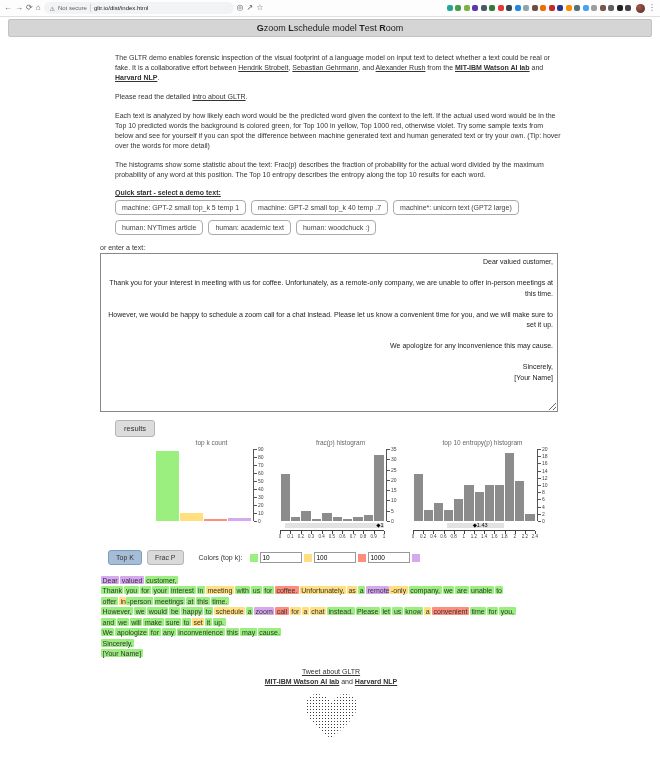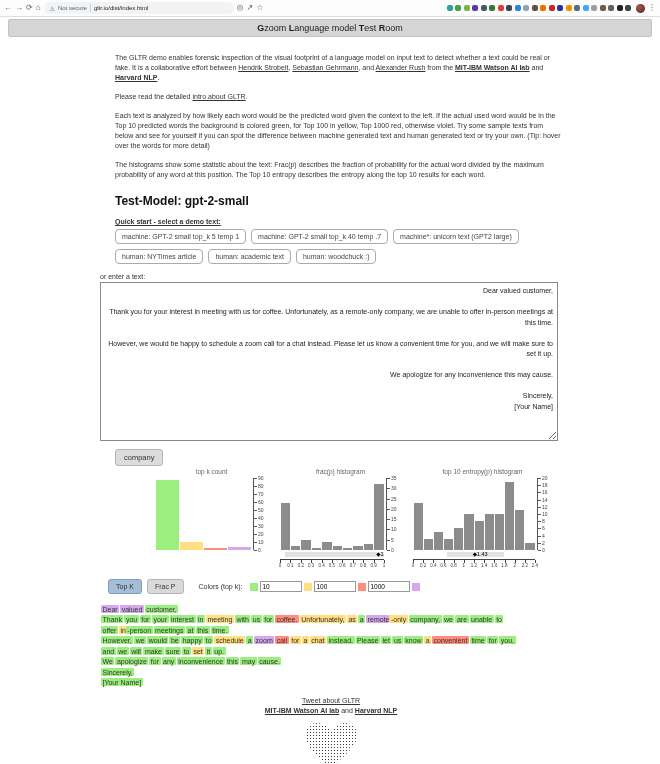--- a/index.html
+++ b/index.html
@@ -123,30 +123,29 @@
       <span class="ext-ic" style="background: rgb(121, 85, 72);"></span>
       <span class="ext-ic" style="background: rgb(97, 97, 97);"></span>
       <span class="ext-ic" style="background: rgb(33, 33, 33);"></span>
       <span class="ext-ic" style="background: rgb(66, 66, 66);"></span>
     </div>
   <span class="avatar"></span>
   <span class="nav-ic">⋮</span>
 </div>
 
 <div class="title-bar">
-  <span><span class="b">G</span><span>zoom </span><span class="b">L</span><span>anguage model </span><span class="b">T</span><span>est </span><span class="b">R</span><span>oom</span></span>
+  <span><span class="b">G</span><span>zoom </span><span class="b">L</span><span>schedule model </span><span class="b">T</span><span>est </span><span class="b">R</span><span>oom</span></span>
 </div>
 
 <div class="main">
   <p class="para indent"><span>The GLTR demo enables forensic inspection of the visual footprint of a language model on input text to detect whether a text could be real or fake. It is a collaborative effort between </span><a class="lnk">Hendrik Strobelt</a><span>, </span><a class="lnk">Sebastian Gehrmann</a><span>, and </span><a class="lnk">Alexander Rush</a><span> from the </span><a class="lnk b">MIT-IBM Watson AI lab</a><span> and </span><a class="lnk b">Harvard NLP</a><span>.</span></p>
   <p class="para indent"><span>Please read the detailed </span><a class="lnk">intro about GLTR</a><span>.</span></p>
   <p class="para indent">Each text is analyzed by how likely each word would be the predicted word given the context to the left. If the actual used word would be in the Top 10 predicted words the background is colored green, for Top 100 in yellow, Top 1000 red, otherwise violet. Try some sample texts from below and see for yourself if you can spot the difference between machine generated text and human generated text or try your own. (Tip: hover over the words for more detail)</p>
   <p class="para indent">The histograms show some statistic about the text: Frac(p) describes the fraction of probability for the actual word divided by the maximum probability of any word at this position. The Top 10 entropy describes the entropy along the top 10 results for each word.</p>
 
-  <h2>Test-Model: gpt-2-small</h2>
 
   <div class="qs-label indent">Quick start - select a demo text:</div>
   <div class="demo-btns indent" id="demo-btns">
       <button class="demo-btn">machine: GPT-2 small top_k 5 temp 1</button>
       <button class="demo-btn">machine: GPT-2 small top_k 40 temp .7</button>
       <button class="demo-btn">machine*: unicorn text (GPT2 large)</button>
       <button class="demo-btn">human: NYTimes article</button>
       <button class="demo-btn">human: academic text</button>
       <button class="demo-btn">human: woodchuck :)</button>
     </div>
@@ -156,21 +155,21 @@
 
 Thank you for your interest in meeting with us for coffee. Unfortunately, as a remote-only company, we are unable to offer in-person meetings at this time.
 
 However, we would be happy to schedule a zoom call for a chat instead. Please let us know a convenient time for you, and we will make sure to set it up.
 
 We apologize for any inconvenience this may cause.
 
 Sincerely,
 [Your Name]</textarea>
 
-  <button class="analyze indent">company</button>
+  <button class="analyze indent">results</button>
 
   <div class="charts">
     <div class="chart" data-chart="0">
         <div class="ctitle">top k count</div>
         <div class="crow">
           <div class="plotcol">
             <div class="plot">
               <div class="bar" style="height: 97.7778%; background: rgb(155, 239, 127);"></div>
               <div class="bar" style="height: 11.1111%; background: rgb(255, 223, 128);"></div>
               <div class="bar" style="height: 3.33333%; background: rgb(255, 141, 125);"></div>

